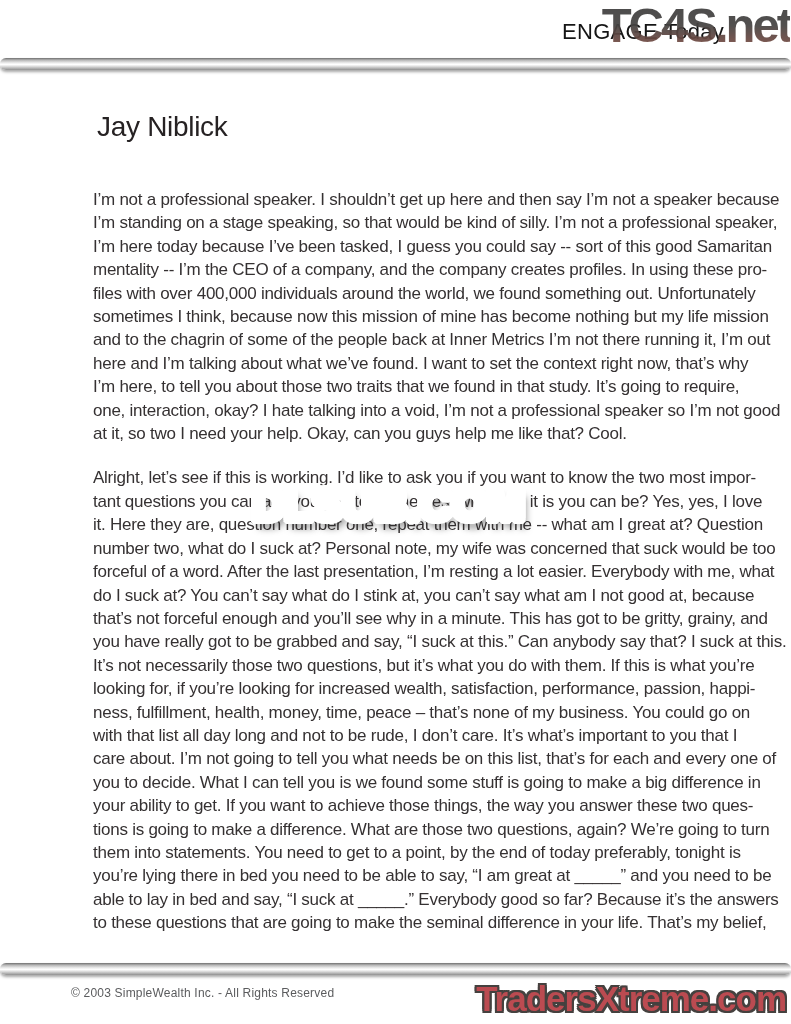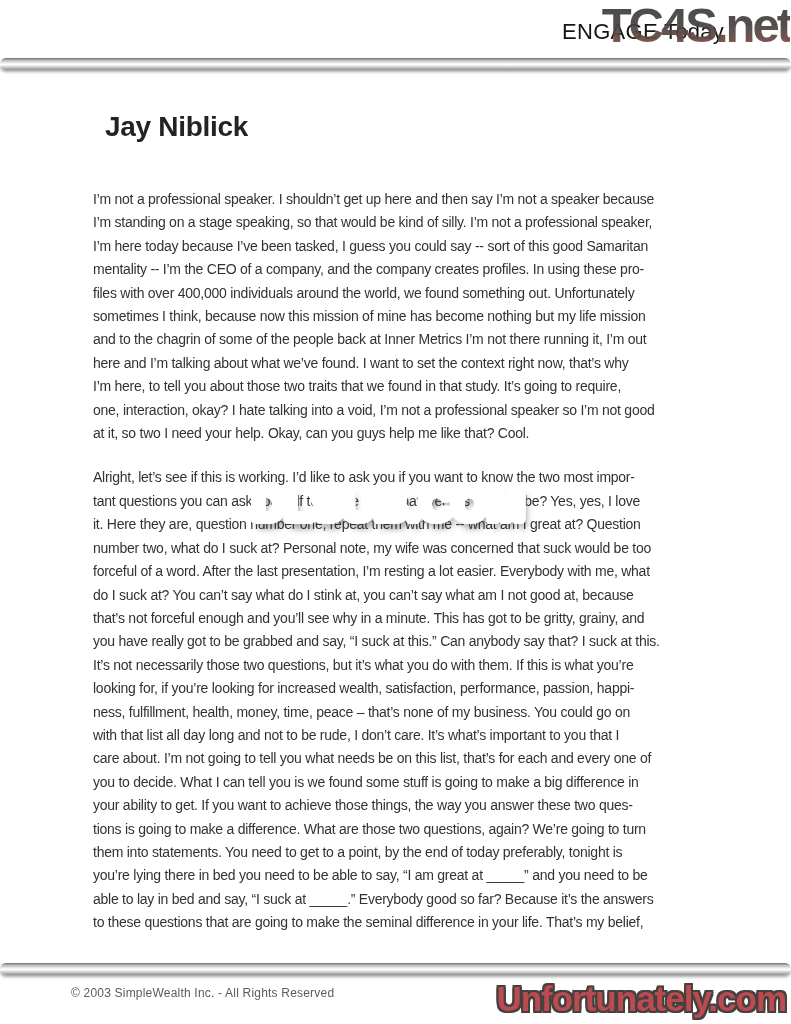--- a/index.html
+++ b/index.html
@@ -31,32 +31,32 @@
     border-radius:6px;
     background:linear-gradient(to bottom,#6f6f6f 0%,#b8b8b8 18%,#efefef 42%,#ffffff 55%,#d8d8d8 72%,#8f8f8f 100%);
     box-shadow:0 2px 3px rgba(0,0,0,.35);
     z-index:1;
   }
   .rule-top { top:58px; }
   .rule-bottom { top:963px; }
 
   
   .author-title {
-    position:absolute; top:111px; left:105px;
-    font-size:28px; font-weight:bold; color:#262223;
+    position:absolute; top:111px; left:97px;
+    font-size:28px; font-weight:normal; color:#262223;
     letter-spacing:-.3px; z-index:1;text-align:right;
   }
   .doc-subtitle {
     position:absolute; top:143px; left:93px;
     font-size:19px; font-weight:bold; color:#262223;
     letter-spacing:-.2px; z-index:1;
   }
   .transcript {
     position:absolute; top:188px; left:93px; width:698px;
-    font-size:14px; line-height:23.4px; letter-spacing:-.25px;
+    font-size:17px; line-height:23.4px; letter-spacing:-.25px;
     color:#353132; z-index:1;
   }
   .transcript .para { white-space:pre-line; }
   .transcript .para + .para { margin-top:21px; }
 
   
   .dlsub-wm {
     position:absolute; left:252px; top:479px; z-index:5;
     font-size:45px; font-weight:bold; letter-spacing:0;
     white-space:nowrap;
@@ -128,15 +128,15 @@
 them into statements. You need to get to a point, by the end of today preferably, tonight is
 you’re lying there in bed you need to be able to say, “I am great at _____” and you need to be
 able to lay in bed and say, “I suck at _____.” Everybody good so far? Because it’s the answers
 to these questions that are going to make the seminal difference in your life. That’s my belief,</div>
   </div>
 
   <div class="dlsub-wm">DLSUB.COM</div>
 
   <div class="rule-bar rule-bottom"></div>
   <div class="copyright">© 2003 SimpleWealth Inc. - All Rights Reserved</div>
-  <div class="traders-wm">Unfortunately.com</div>
+  <div class="traders-wm">TradersXtreme.com</div>
 
 </div>
 
 </body></html>

